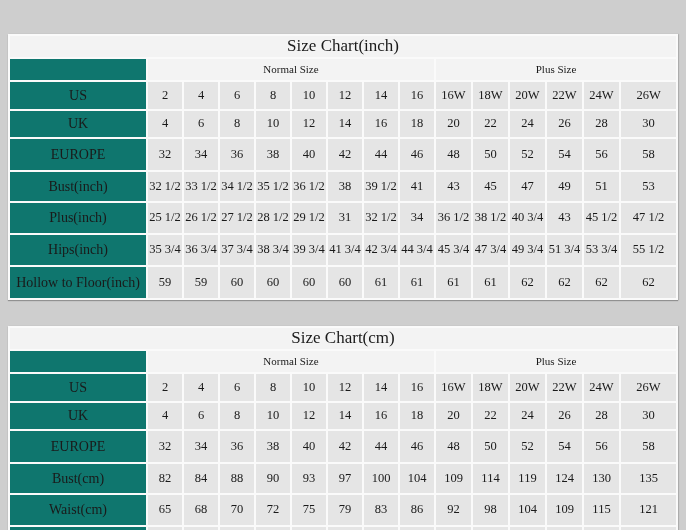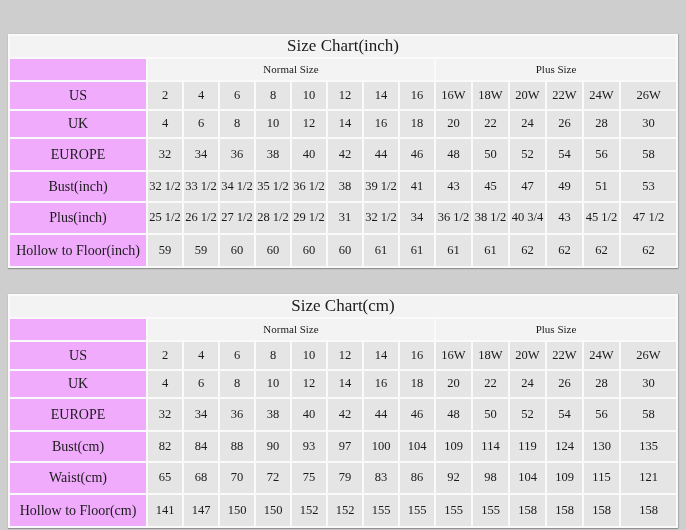--- a/index.html
+++ b/index.html
@@ -44,21 +44,21 @@
     background: #f3f3f3;
     font-size: 17px;
     height: 19px;
   }
   td.ghead {
     background: #f3f3f3;
     font-size: 11px;
     height: 19px;
   }
   td.label {
-    background: #f0abfc;
+    background: #0f766e;
     font-size: 14px;
   }
   td.cell {
     background: #e5e5e5;
     font-size: 12.5px;
   }
   tr.row-us td    { height: 25px; }
   tr.row-uk td    { height: 24px; }
   tr.row-europe td{ height: 29px; }
   tr.row-bust td  { height: 27px; }
@@ -178,20 +178,37 @@
           <td class="cell">31</td>
           <td class="cell">32 1/2</td>
           <td class="cell">34</td>
           <td class="cell">36 1/2</td>
           <td class="cell">38 1/2</td>
           <td class="cell">40 3/4</td>
           <td class="cell">43</td>
           <td class="cell">45 1/2</td>
           <td class="cell">47 1/2</td>
         </tr>
+        <tr class="row-hips">
+          <td class="label">Hips(inch)</td>
+          <td class="cell">35 3/4</td>
+          <td class="cell">36 3/4</td>
+          <td class="cell">37 3/4</td>
+          <td class="cell">38 3/4</td>
+          <td class="cell">39 3/4</td>
+          <td class="cell">41 3/4</td>
+          <td class="cell">42 3/4</td>
+          <td class="cell">44 3/4</td>
+          <td class="cell">45 3/4</td>
+          <td class="cell">47 3/4</td>
+          <td class="cell">49 3/4</td>
+          <td class="cell">51 3/4</td>
+          <td class="cell">53 3/4</td>
+          <td class="cell">55 1/2</td>
+        </tr>
         <tr class="row-hollow">
           <td class="label">Hollow to Floor(inch)</td>
           <td class="cell">59</td>
           <td class="cell">59</td>
           <td class="cell">60</td>
           <td class="cell">60</td>
           <td class="cell">60</td>
           <td class="cell">60</td>
           <td class="cell">61</td>
           <td class="cell">61</td>

